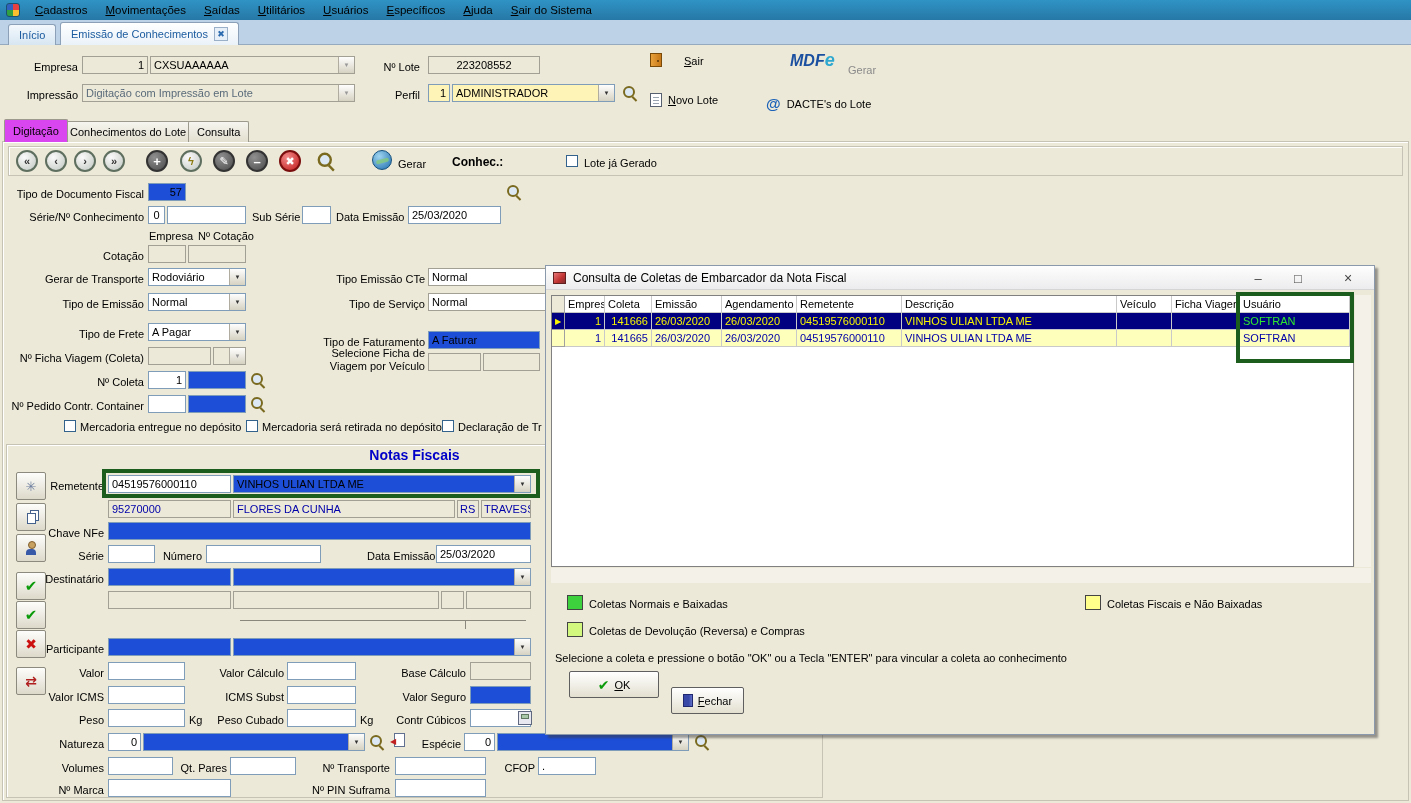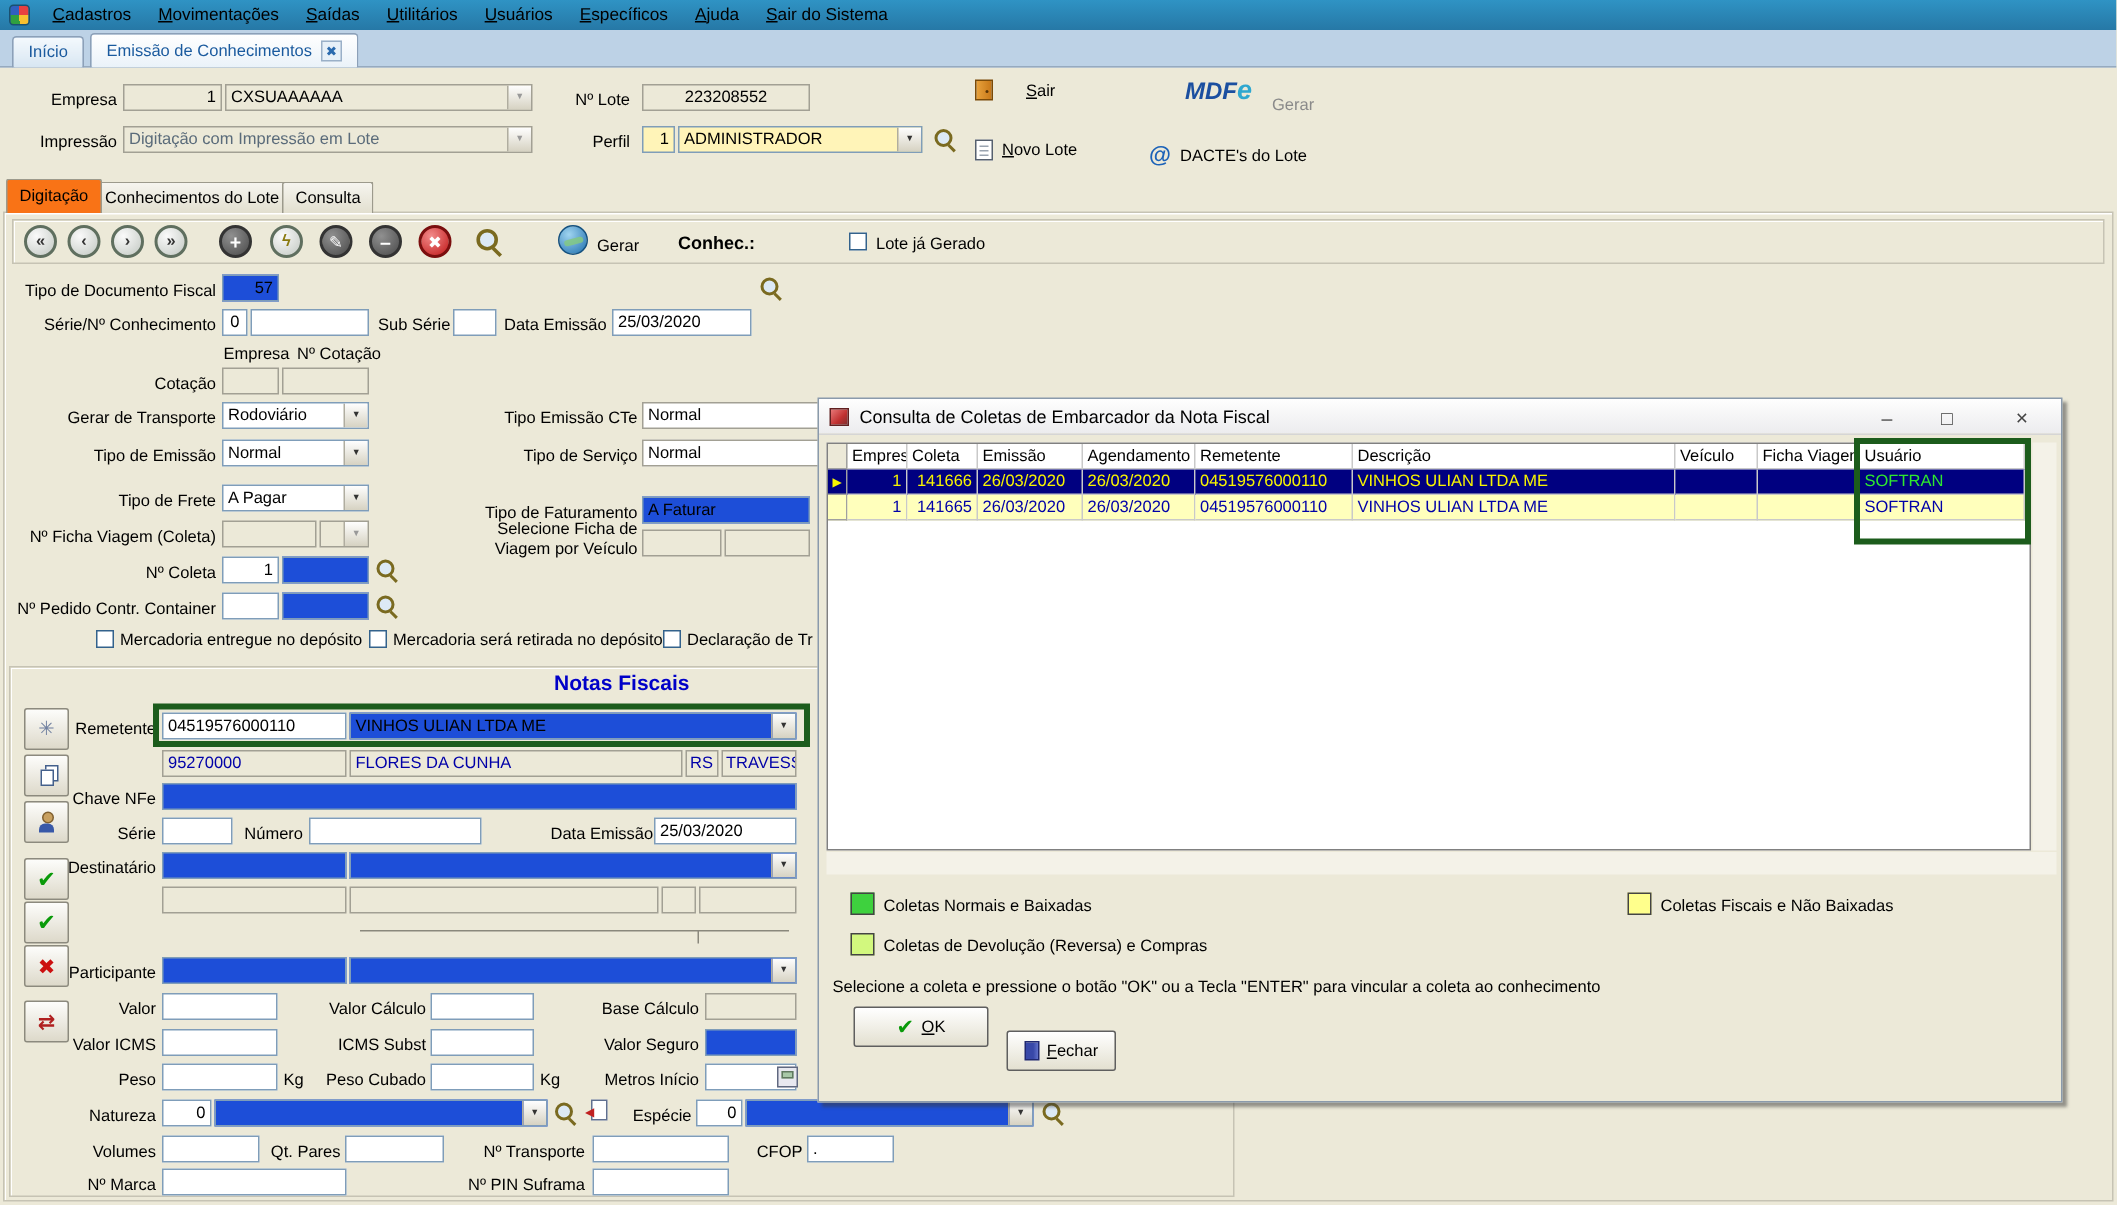--- a/index.html
+++ b/index.html
@@ -29,21 +29,21 @@
 .tbtn{position:absolute;width:30px;height:28px;background:linear-gradient(#FDFDFB,#DDD9CA);border:1px solid #8C8A7E;border-radius:2px;display:flex;align-items:center;justify-content:center}
 .acc{display:inline-block}
 .acc::first-letter{text-decoration:underline}
 .menubar{position:absolute;left:0;top:0;width:1411px;height:20px;background:linear-gradient(#2F93C4,#2678A6);display:flex;align-items:center;padding-left:6px}
 .applogo{width:14px;height:14px;background:conic-gradient(#E84040 0 25%,#F8C030 25% 50%,#30A040 50% 75%,#3060C0 75% 100%);border-radius:3px;margin-right:6px;border:1px solid #1A5070}
 .menu-item{padding:0 9px;height:20px;line-height:20px;color:#000;font-size:11.5px}
 .tabbar{position:absolute;left:0;top:20px;width:1411px;height:25px;background:#BDD2E6;border-bottom:1px solid #96AABF}
 .tab{position:absolute;display:flex;align-items:center;gap:6px;padding:0 10px;border:1px solid #8CA0B8;border-bottom:none;border-radius:3px 3px 0 0;color:#1A5A9E}
 .tclose{width:14px;height:14px;background:#E7F0F8;border:1px solid #9AB0C8;color:#2A6AAE;font-size:9px;display:flex;align-items:center;justify-content:center}
 .subtab{position:absolute;display:flex;align-items:center;padding:0 8px;border:1px solid #9C9A8C;border-bottom:none;border-radius:2px 2px 0 0;background:linear-gradient(#F6F5EF,#E2DFCF)}
-.subtab.active{background:#f97316;z-index:2}
+.subtab.active{background:#d946ef;z-index:2}
 .panel{position:absolute;border:1px solid #C6C3B4;box-shadow:inset 1px 1px 0 #FFF}
 .ntitle{position:absolute;left:6px;top:447px;width:817px;text-align:center;font-size:14px;font-weight:bold;color:#0000C8}
 .door{width:12px;height:14px;background:linear-gradient(90deg,#E8A23C,#C87818);border:1px solid #7A4A08;position:relative}
 .door::after{content:"";position:absolute;right:2px;top:6px;width:2px;height:2px;background:#5A3405;border-radius:50%}
 .newdoc{width:12px;height:14px;background:#FFF;border:1px solid #56606E;position:relative}
 .newdoc::before{content:"";position:absolute;left:2px;top:3px;right:2px;height:1px;background:#9AA4B0;box-shadow:0 3px 0 #9AA4B0,0 6px 0 #9AA4B0}
 .at{color:#1B62B8;font-weight:bold;font-size:15px}
 .globe{position:absolute;width:20px;height:20px;border-radius:50%;background:radial-gradient(circle at 35% 30%,#9FD4F0,#1F6FAE);border:1px solid #14507E}
 .globe::after{content:"";position:absolute;left:3px;top:8px;width:13px;height:4px;background:rgba(130,200,130,.85);border-radius:2px;transform:rotate(-15deg)}
 .mdfe-m{font-style:italic;font-weight:bold;font-size:16px;color:#1B4FA0}
@@ -312,21 +312,21 @@
   <div class="fld" style="left:287px;top:686px;width:69px"></div>
   <div class="lbl r" style="left:398px;top:689px;width:68px">Valor Seguro</div>
   <div class="fld yel" style="left:470px;top:686px;width:61px"></div>
 
   <div class="lbl r" style="left:8px;top:712px;width:96px">Peso</div>
   <div class="fld" style="left:108px;top:709px;width:77px"></div>
   <div class="lbl" style="left:189px;top:712px;width:18px">Kg</div>
   <div class="lbl r" style="left:216px;top:712px;width:68px">Peso Cubado</div>
   <div class="fld" style="left:287px;top:709px;width:69px"></div>
   <div class="lbl" style="left:360px;top:712px;width:16px">Kg</div>
-  <div class="lbl r" style="left:386px;top:712px;width:80px">Metros Início</div>
+  <div class="lbl r" style="left:386px;top:712px;width:80px">Contr Cúbicos</div>
   <div class="fld" style="left:470px;top:709px;width:61px"></div>
   <div class="calcic" style="left:518px;top:711px"></div>
 
   <div class="lbl r" style="left:8px;top:736px;width:96px">Natureza</div>
   <div class="fld r" style="left:108px;top:733px;width:33px">0</div>
   <div class="fld yel combo" style="left:143px;top:733px;width:222px">
     <span></span>
     <span class="dd">▼</span>
   </div>
   <div class="mag" style="left:369px;top:734px"></div>

